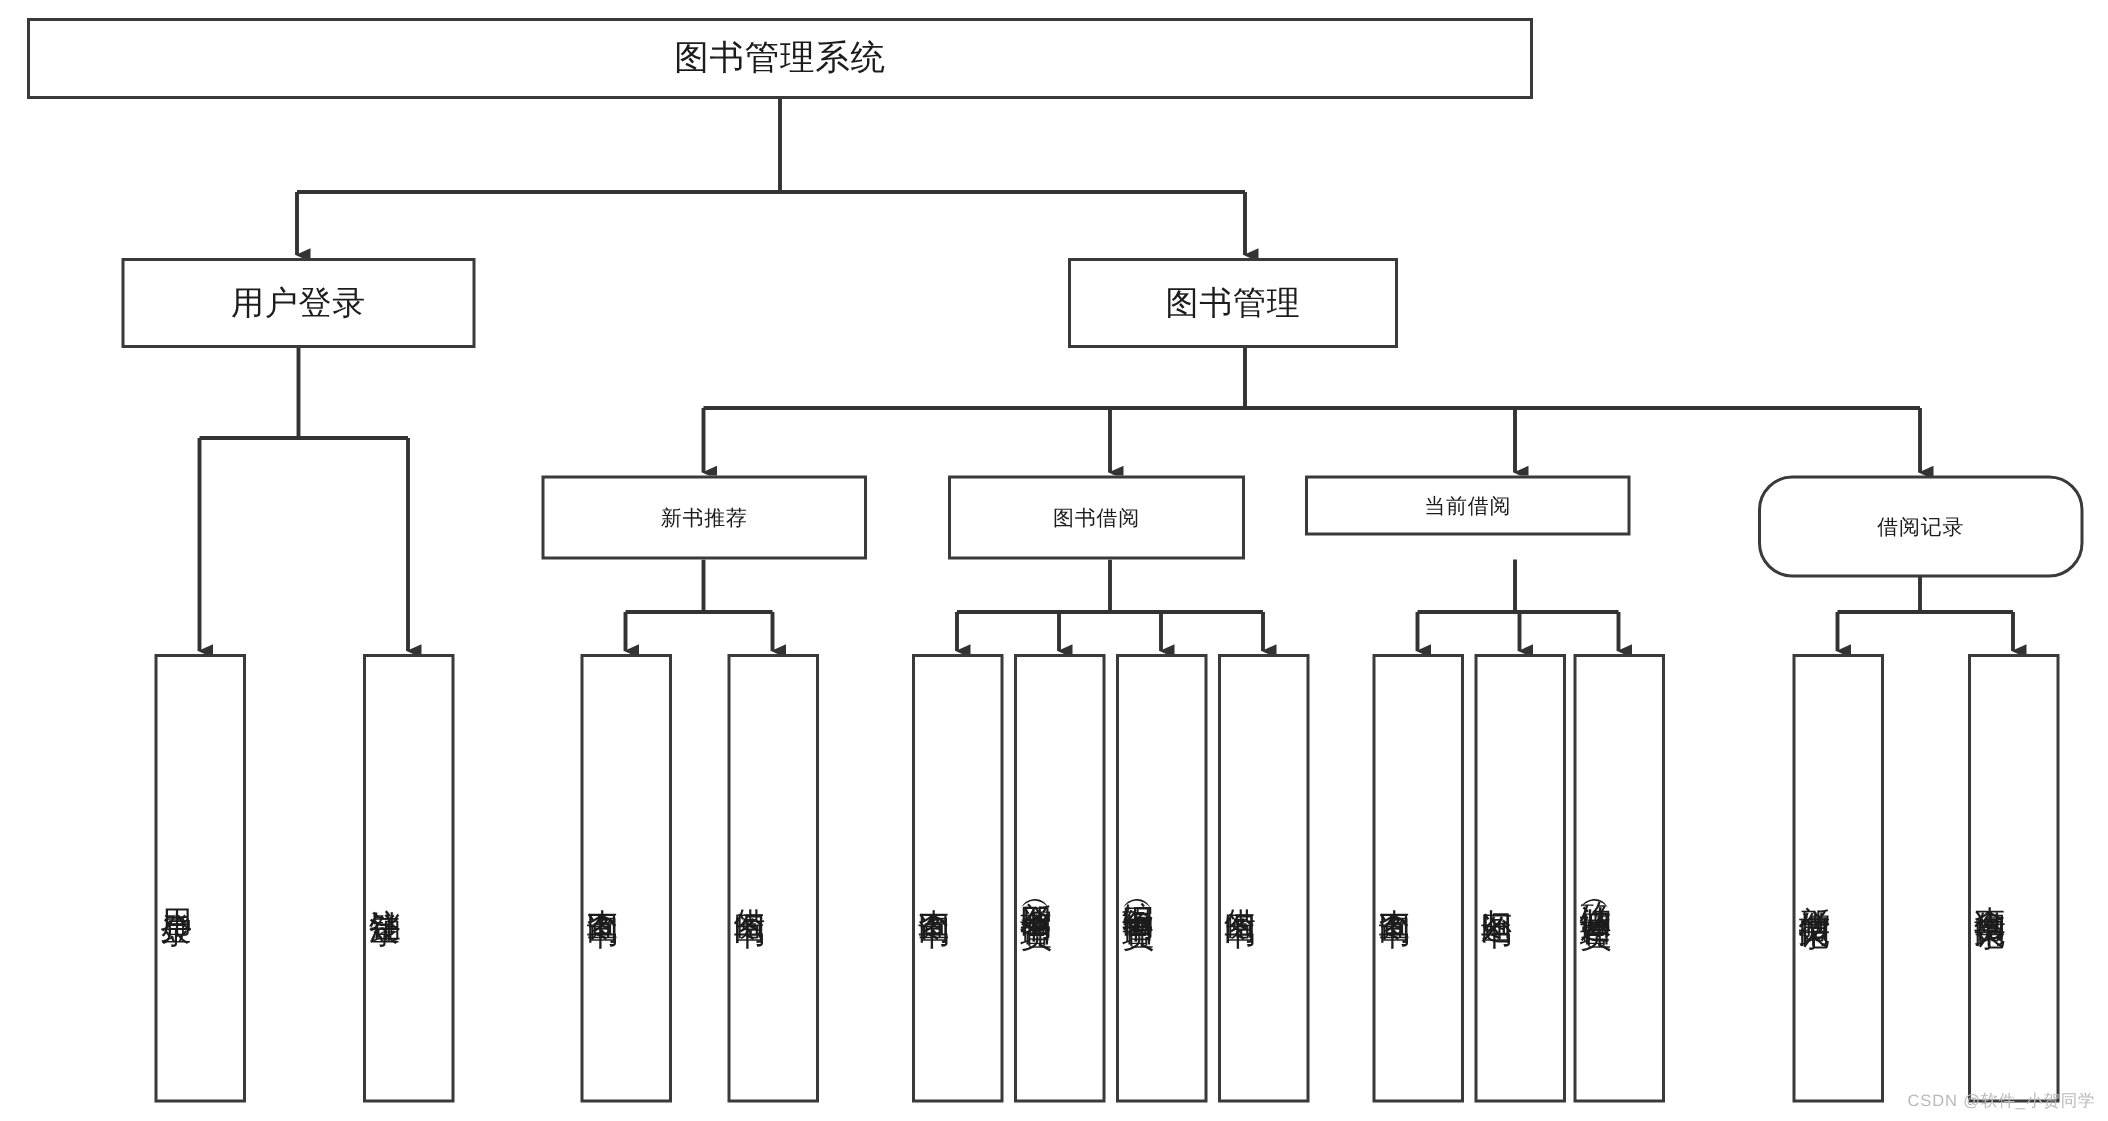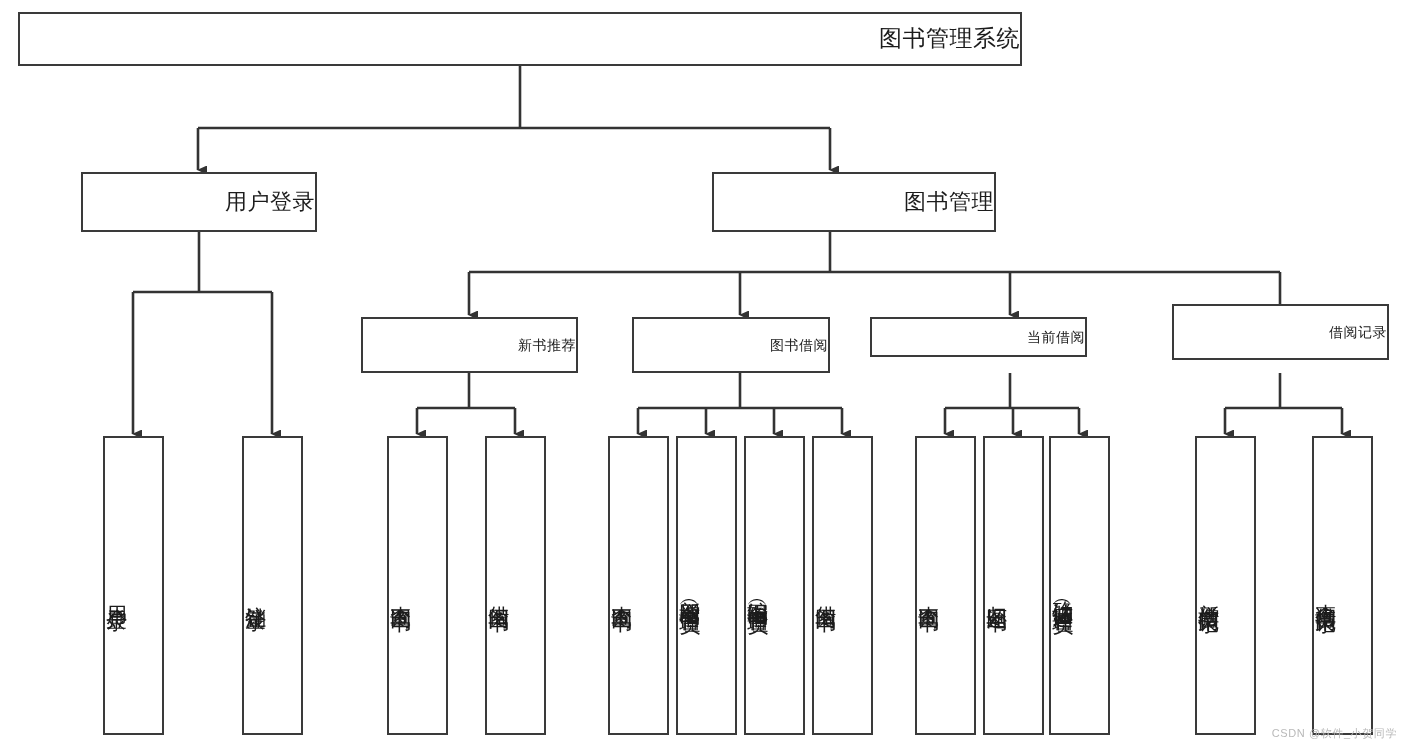--- a/index.html
+++ b/index.html
@@ -25,21 +25,21 @@
     width: 1405px;
     height: 747px;
   }
   .node-box {
     position: absolute;
     box-sizing: border-box;
     background: #ffffff;
     border: 2px solid #3a3a3a;
     display: flex;
     align-items: center;
-    justify-content: flex-end;
+    justify-content: center;
     overflow: hidden;
   }
   .node-label {
     color: #1c1c1c;
     text-align: center;
     line-height: 1.18;
     letter-spacing: 0.5px;
     white-space: nowrap;
   }
   .node-root .node-label {
@@ -123,33 +123,33 @@
       </g>
   </svg>
 
   <div id="node-layer">
       <div class="node-box node-root" style="left: 18px; top: 12px; width: 1004px; height: 54px;">
         <span class="node-label">图书管理系统</span>
       </div>
       <div class="node-box node-l2" style="left: 81px; top: 172px; width: 236px; height: 60px;">
         <span class="node-label">用户登录</span>
       </div>
-      <div class="node-box node-l2" style="left: 712px; top: 172px; width: 284px; height: 60px;">
+      <div class="node-box node-l2" style="left: 712px; top: 172px; width: 220px; height: 60px;">
         <span class="node-label">图书管理</span>
       </div>
       <div class="node-box node-l3" style="left: 361px; top: 317px; width: 217px; height: 56px;">
         <span class="node-label">新书推荐</span>
       </div>
       <div class="node-box node-l3" style="left: 632px; top: 317px; width: 198px; height: 56px;">
         <span class="node-label">图书借阅</span>
       </div>
       <div class="node-box node-l3" style="left: 870px; top: 317px; width: 217px; height: 40px;">
         <span class="node-label">当前借阅</span>
       </div>
-      <div class="node-box node-l3" style="left: 1172px; top: 304px; width: 217px; height: 56px;">
+      <div class="node-box node-l3" style="left: 1172px; top: 317px; width: 217px; height: 68px; border-radius: 23px;">
         <span class="node-label">借阅记录</span>
       </div>
       <div class="node-box node-leaf" style="left: 103px; top: 436px; width: 61px; height: 299px;">
         <span class="node-label">用户登录</span>
       </div>
       <div class="node-box node-leaf" style="left: 242px; top: 436px; width: 61px; height: 299px;">
         <span class="node-label">注销登录</span>
       </div>
       <div class="node-box node-leaf" style="left: 387px; top: 436px; width: 61px; height: 299px;">
         <span class="node-label">查询图书</span>

